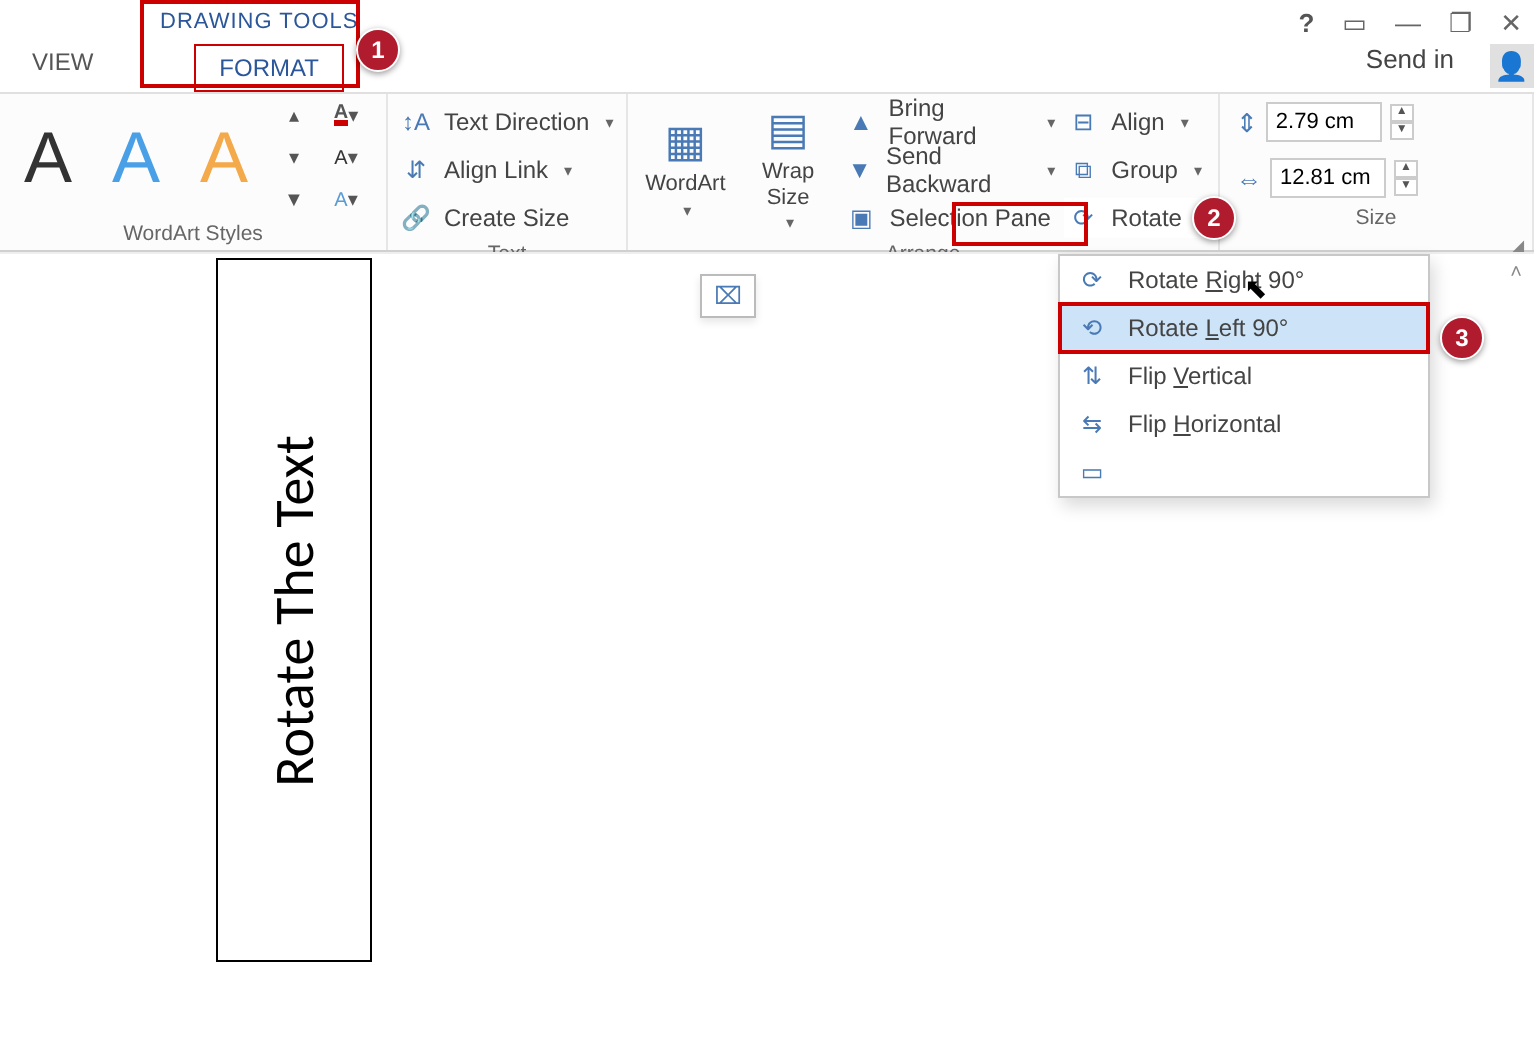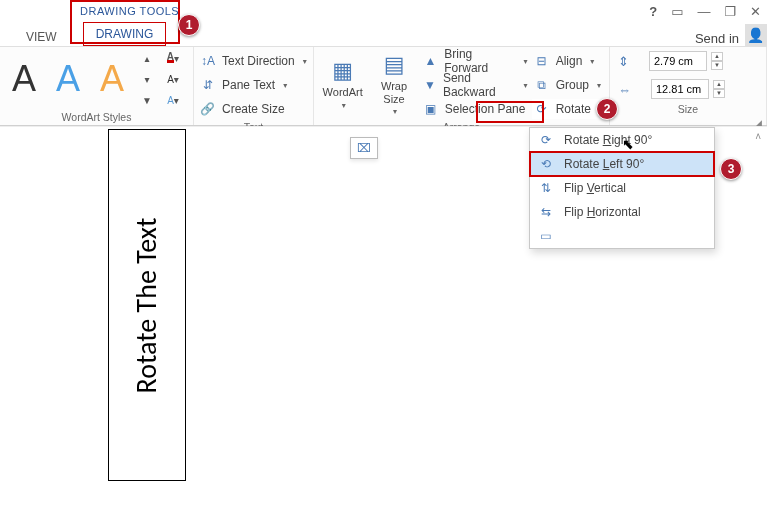--- a/index.html
+++ b/index.html
@@ -2,21 +2,21 @@
 <html><head>
   <meta charset="utf-8">
   <style>
     * { margin:0; padding:0; box-sizing:border-box; font-family:'Segoe UI', Tahoma, sans-serif; }
     body { background:#fff; width:767px; height:522px; overflow:hidden; font-size:12px; color:#444; }
     .titlebar { height:22px; display:flex; align-items:center; padding:0 6px; background:#fff; }
     .titlebar .contextual-label { color:#2b579a; font-size:11px; letter-spacing:0.5px; padding:2px 8px; }
     .titlebar .spacer { flex:1; }
     .win-icons { display:flex; gap:14px; align-items:center; }
     .win-icons span { font-size:13px; cursor:pointer; color:#666; }
-    .tabrow { height:24px; display:flex; align-items:flex-end; padding-left:16px; background:#fff; }
+    .tabrow { height:24px; display:flex; align-items:flex-start; padding-left:6px; background:#fff;gap:12px; }
     .tab-view { color:#555; padding:2px 10px; font-size:12px; }
     .tab-format { color:#2b579a; padding:4px 12px; border:1px solid #c00; font-size:12px; }
     .contextual-wrap { position:absolute; top:0; left:70px; border:2px solid #c00; height:44px; width:110px; box-sizing:border-box; pointer-events:none; }
     .tabrow .spacer { flex:1; }
     .signin { font-size:13px; color:#444; padding-right:6px; }
     .avatar { width:22px; height:22px; background:#e0e0e0; display:inline-flex; align-items:center; justify-content:center; border-radius:0; color:#aaa; font-size:14px; }
     .ribbon { display:flex; background:#fcfcfc; border-top:1px solid #e0e0e0; border-bottom:1px solid #d0d0d0; height:80px; }
     .group { border-right:1px solid #e6e6e6; display:flex; flex-direction:column; }
     .group-body { flex:1; display:flex; align-items:center; padding:2px 4px; gap:4px; }
     .group-label { text-align:center; font-size:10.5px; color:#666; padding-bottom:15px; position:relative; }
@@ -30,21 +30,21 @@
     .text-stack, .arrange-stack { display:flex; flex-direction:column; gap:4px; padding-top:2px; }
     .cmd-row { display:flex; align-items:center; gap:6px; font-size:12px; color:#444; cursor:pointer; height:20px; padding:0 2px; }
     .icon-box { width:16px; height:16px; display:inline-flex; align-items:center; justify-content:center; color:#4a7ab5; font-size:12px; }
     .big-btn { display:flex; flex-direction:column; align-items:center; justify-content:center; width:54px; cursor:pointer; padding:2px; gap:2px; }
     .big-btn .big-ico { font-size:22px; color:#4a7ab5; }
     .big-btn .lbl { font-size:11px; color:#444; text-align:center; line-height:1.1; }
     .dd-caret { font-size:8px; color:#666; margin-left:2px; }
     .size-stack { display:flex; flex-direction:column; gap:8px; padding:2px 4px; }
     .size-row { display:flex; align-items:center; gap:4px; }
     .size-ico { font-size:13px; color:#4a7ab5; }
-    .spin-input { border:1px solid #ccc; height:20px; width:58px; font-size:11px; padding-left:4px; background:#fff;margin-left:16px; }
+    .spin-input { border:1px solid #ccc; height:20px; width:58px; font-size:11px; padding-left:4px; background:#fff; }
     .spin-btns { display:flex; flex-direction:column; }
     .spin-btns span { width:12px; height:9px; border:1px solid #ccc; font-size:6px; line-height:7px; text-align:center; background:#fff; color:#555; cursor:pointer; }
     .doc-area { position:relative; background:#fff; height:376px; border-top:1px solid #eee; }
     .doc-area .scroll-collapse { position:absolute; right:6px; top:4px; font-size:10px; color:#888; cursor:pointer; }
     .text-box { position:absolute; left:108px; top:2px; width:78px; height:352px; border:1.5px solid #000; display:flex; align-items:center; justify-content:center; }
     .rotated { transform:rotate(-90deg); font-size:28px; font-family:'Calibri','Segoe UI',sans-serif; color:#000; white-space:nowrap; }
     .layout-opts { position:absolute; left:350px; top:10px; width:28px; height:22px; border:1px solid #bbb; background:#fff; display:flex; align-items:center; justify-content:center; cursor:pointer; box-shadow:0 2px 4px rgba(0,0,0,0.1); }
     .rotate-menu { position:absolute; right:52px; top:0; width:186px; background:#fff; border:1px solid #c8c8c8; box-shadow:2px 4px 8px rgba(0,0,0,0.15); }
     .rotate-btn-hl { position:absolute; right:170px; top:-27px; height:22px; width:68px; border:2px solid #c00; pointer-events:none; }
     .menu-item { display:flex; align-items:center; gap:10px; height:24px; padding:0 8px; font-size:12px; cursor:pointer; }
@@ -70,21 +70,21 @@
     <span>▭</span>
     <span>—</span>
     <span>❐</span>
     <span>✕</span>
   </div>
 </div>
 
 <div class="tabrow" style="position:relative">
   <span class="tab-view">VIEW</span>
   <div style="width:16px"></div>
-  <span class="tab-format">DRAWING</span>
+  <span class="tab-format">FORMAT</span>
   <div class="spacer"></div>
   <span class="signin">Send in</span>
   <span class="avatar">👤</span>
 </div>
 
 <div class="contextual-wrap"></div>
 
 <div class="ribbon">
 
   <div class="group" style="width:194px">
@@ -109,21 +109,21 @@
   <div class="group" style="width:120px">
     <div class="group-body">
       <div class="text-stack">
         <div class="cmd-row">
             <span class="icon-box">↕A</span>
             <span>Text Direction</span>
             <span class="dd-caret">▾</span>
           </div>
         <div class="cmd-row">
             <span class="icon-box">⇵</span>
-            <span>Pane Text</span>
+            <span>Align Link</span>
             <span class="dd-caret">▾</span>
           </div>
         <div class="cmd-row">
             <span class="icon-box">🔗</span>
             <span>Create Size</span>
           </div>
       </div>
     </div>
     <div class="group-label">Text</div>
   </div>

